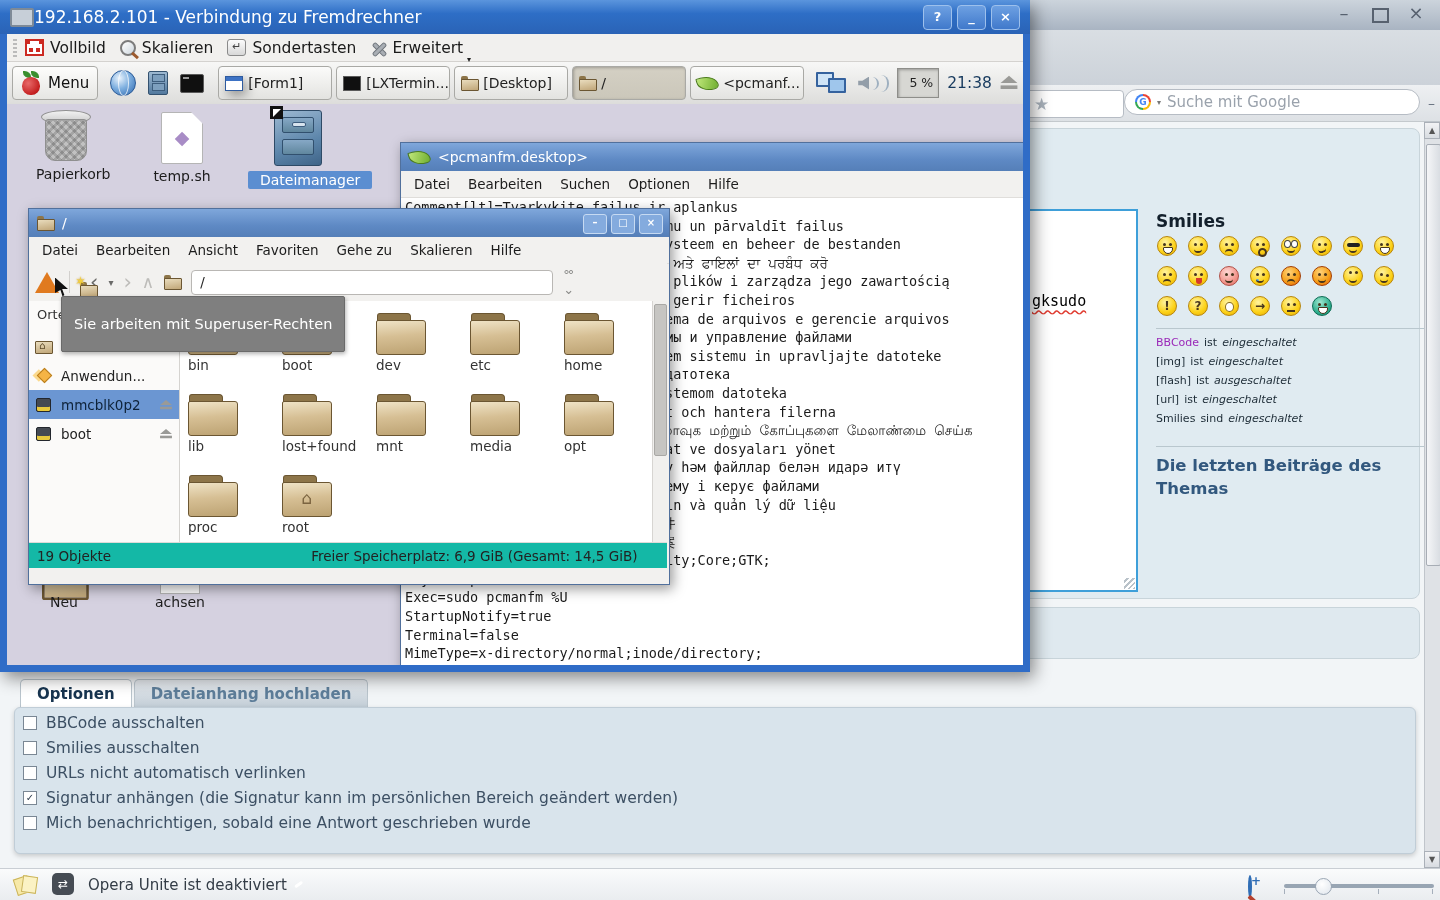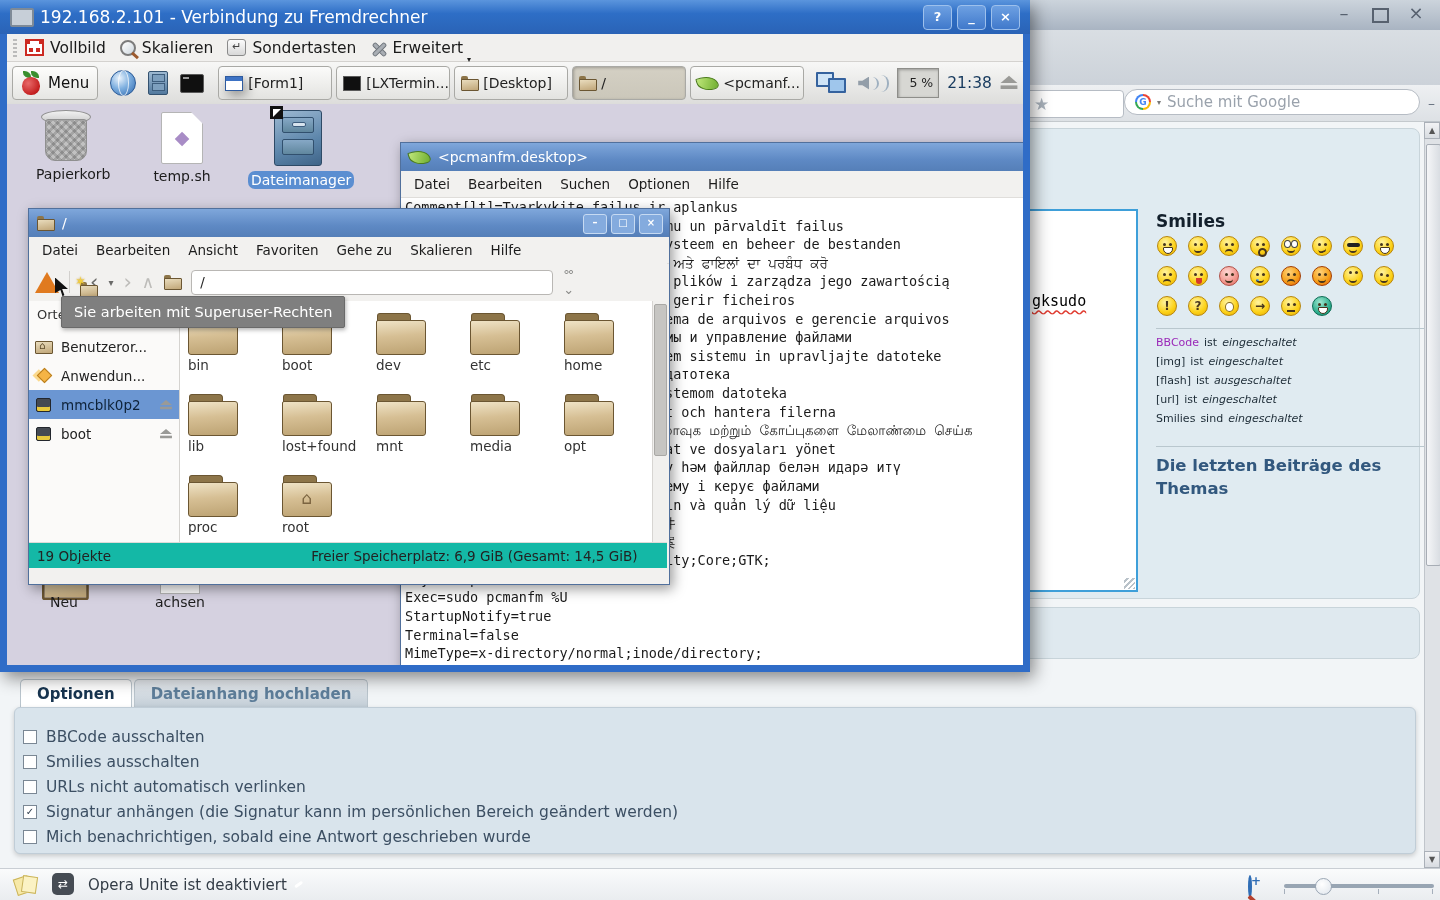--- a/index.html
+++ b/index.html
@@ -63,21 +63,21 @@
   .bb-line{font-size:11px;color:#1c2b36;margin-bottom:6px}
   .bb-line .bbn,.bb-line .bbv{margin-right:5px}
   .bbn.bb-link{color:#9a28b8}
   .lastposts{font:bold 16.5px "DejaVu Sans",sans-serif;color:#32587e;width:280px;line-height:23px}
 
   .tab{height:28px;box-sizing:border-box;border:1px solid #b9c4cc;border-bottom:none;border-radius:5px 5px 0 0;
     display:flex;align-items:center;padding:0 16px;font-weight:bold;font-size:15px}
   .tab.active{background:#fff;color:#17344f}
   .tab.inactive{background:linear-gradient(#e9edf1,#c2cdd6);color:#5d7d99;margin-left:2px}
   .opt-panel{left:14px;top:707px;width:1402px;height:147px;background:#d9e4ec;border:1px solid #c0cdd7;border-radius:6px;
-    box-shadow:0 2px 5px rgba(0,0,0,.18);box-sizing:border-box;padding:16px 0 0 8px}
+    box-shadow:0 2px 5px rgba(0,0,0,.18);box-sizing:border-box;padding:2px 0 0 8px}
   .opt-row{display:flex;align-items:center;height:25px;gap:9px}
   .cb{width:12px;height:12px;background:#fff;border:1px solid #7a8794;display:inline-flex;align-items:center;justify-content:center}
   .cb.checked::after{content:"✓";font:bold 10px/10px "DejaVu Sans",sans-serif;color:#2d3c4c}
   .opt-label{font-size:15.5px;color:#3c4f63}
 
   .op-status{left:0;top:868px;width:1440px;height:32px;background:linear-gradient(#fafbfc,#e9ecef);border-top:1px solid #c9ced4}
   .notes{width:24px;height:20px;position:relative}
   .notes::before,.notes::after{content:"";position:absolute;width:13px;height:15px;background:#f7e9a8;border:1px solid #c9b35a}
   .notes::before{left:1px;top:2px;transform:rotate(-18deg)}
   .notes::after{left:8px;top:1px;transform:rotate(8deg);background:#fbf2c4}
@@ -94,21 +94,21 @@
   .ztick{width:1px;height:5px;background:#a5afbb}
 
   .scrollbar{left:1424px;top:122px;width:16px;height:746px;background:#dfe2e6;border-left:1px solid #c0c5cb}
   .sb-btn{width:16px;height:17px;background:linear-gradient(#f2f3f5,#d8dce1);border:1px solid #aab0b8;box-sizing:border-box;
     font:8px/15px "DejaVu Sans",sans-serif;text-align:center;color:#555}
   .sb-thumb{left:1px;width:13px;background:linear-gradient(90deg,#f5f6f8,#d9dde2);border:1px solid #a7adb5;border-radius:2px}
 
   
   #vnc{left:0;top:0;width:1030px;height:672px;overflow:hidden;box-shadow:4px 6px 16px rgba(0,0,0,.45);z-index:30}
   .vnc-titlebar{left:0;top:0;width:1030px;height:34px;background:linear-gradient(#5b95dd,#2e6ec6 40%,#2a63b6);display:flex;align-items:center}
-  .vnc-title{color:#fff;font-size:17px;margin-left:6px}
+  .vnc-title{color:#fff;font-size:17px;margin-left:0}
   .rdico{width:20px;height:15px;background:#c7cfd8;border:2px solid #7e8a97;border-radius:2px;margin-left:10px;position:relative}
   .vnc-btn{width:27px;height:23px;border-radius:4px;background:linear-gradient(#6da0e2,#4079cb);border:1px solid #9dc0ec;
     color:#fff;font:bold 13px/22px "DejaVu Sans",sans-serif;text-align:center;margin-left:5px}
   .vnc-toolbar{left:7px;top:34px;width:1016px;height:28px;background:#f1f0ee;border-bottom:1px solid #d4d2cf;display:flex;align-items:center;gap:8px;padding-left:6px;box-sizing:border-box}
   .grip{width:4px;height:18px;background:repeating-linear-gradient(#bbb 0 2px,transparent 2px 4px)}
   .vtb-item{display:flex;align-items:center;gap:6px;font-size:15.5px;color:#1a1a1a;position:relative;padding-right:6px}
   .caret{position:absolute;right:-2px;bottom:-7px;font-size:8px;color:#222}
   .caret::after{content:"▾"}
   .vico{display:inline-block;position:relative}
   .vico.fullscreen{width:15px;height:13px;border:2px solid #cc2a22;background:#fff}
@@ -157,21 +157,21 @@
   .cpu{width:42px;height:30px;background:#d7d7d3;border:1px solid #8e8e8a;box-shadow:inset 1px 1px 3px rgba(0,0,0,.3);
     font-size:12.5px;color:#222;text-align:right;padding:6px 5px 0 0;box-sizing:border-box}
   .clock{font-size:15.5px;color:#173a5e}
   .ej{width:14px;height:12px;position:relative;display:inline-block}
   .ej::before{content:"";position:absolute;left:0;top:0;width:0;height:0;border-left:7px solid transparent;border-right:7px solid transparent;border-bottom:6px solid #9a9a97}
   .ej::after{content:"";position:absolute;left:0;bottom:1px;width:14px;height:3px;background:#9a9a97}
 
   
   .lx-desktop{left:7px;top:104px;width:1016px;height:561px;background:#d5d1e0}
   .dlabel{font-size:14px;color:#1c1c1c;text-align:center}
-  .dlabel.selected{background:#5b8ed1;color:#fff;padding:1px 3px;border-radius:7px}
+  .dlabel.selected{background:#5b8ed1;color:#fff;padding:1px 12px;border-radius:2px}
   .trash{position:relative;width:46px;height:52px}
   .trash::before{content:"";position:absolute;left:-2px;top:0;width:48px;height:12px;background:linear-gradient(#f2f2f2,#c9c9c9);border:1px solid #909090;border-radius:50%}
   .trash::after{content:"";position:absolute;left:2px;top:9px;width:40px;height:40px;border:1px solid #8f8f8f;border-radius:3px 3px 10px 10px;
     background:repeating-linear-gradient(45deg,#dedede 0 3px,#bdbdbd 3px 6px),repeating-linear-gradient(-45deg,#dedede 0 3px,#bdbdbd 3px 6px);background-blend-mode:multiply}
   .page{width:40px;height:50px;background:#fff;border:1px solid #b5b5b5;border-radius:2px;position:relative}
   .page::before{content:"";position:absolute;right:-1px;top:-1px;width:0;height:0;border-style:solid;border-width:0 12px 12px 0;border-color:transparent #d5d1e0 transparent transparent}
   .page::after{content:"◆";position:absolute;left:0;right:0;top:13px;text-align:center;font-size:19px;color:#a88cc6}
   .cabinet{width:46px;height:54px;background:linear-gradient(160deg,#9db9d2,#5d86ab 60%,#3f6488);border:1px solid #2e4a66;border-radius:3px;position:relative}
   .cabinet::before,.cabinet::after{content:"";position:absolute;left:7px;width:30px;height:14px;background:linear-gradient(#86a8c6,#60879e);border:1px solid #31506e;border-radius:2px}
   .cabinet::before{top:6px}.cabinet::after{top:28px}
@@ -219,21 +219,21 @@
   .fcell{width:94px;height:81px;display:flex;flex-direction:column;align-items:flex-start}
   .fo48{position:relative;width:50px;height:42px;flex:none}
   .fo48 .tab{position:absolute;left:1px;top:0;width:22px;height:11px;background:#8d7549;border:1px solid #6b5632;border-bottom:none;border-radius:3px 4px 0 0}
   .fo48 .body{position:absolute;left:0;top:7px;width:48px;height:33px;background:linear-gradient(175deg,#efe3c6 0%,#d6bf94 45%,#bca272 100%);border:1px solid #6b5632;border-radius:2px 3px 3px 3px}
   .fo48.emblem .body::after{content:"⌂";position:absolute;left:0;right:0;top:5px;text-align:center;font-size:17px;color:#7b6440}
   .flabel{font-size:13.5px;color:#333;margin-top:2px}
   .fm-scroll{position:absolute;right:0;top:0;width:14px;height:100%;background:#f1f0ee;border-left:1px solid #d7d5d2}
   .fm-thumb{position:absolute;left:1px;top:3px;width:11px;height:150px;background:#c6c5c2;border:1px solid #a9a8a5;border-radius:2px}
   .fm-status{left:0;top:333px;width:638px;height:25px;background:#14b8a6;border-top:1px solid #dddbd8;display:flex;align-items:center;font-size:13.5px;color:#222}
   .tooltip{left:32px;top:87px;background:#7f7f7f;border:1px solid #6a6a6a;border-radius:2px;color:#fff;font-size:14.5px;
-    padding:7px 12px;z-index:20;box-shadow:1px 2px 4px rgba(0,0,0,.3)}
+    padding:19px 12px;z-index:20;box-shadow:1px 2px 4px rgba(0,0,0,.3)}
 
   .vnc-border{background:#2f6cc7;z-index:40}
 </style>
 </head>
 <body>
 
 <div id="screen">
 
   <div class="a op-titlebar">
     <div class="a" style="right:6px;top:0;display:flex">

